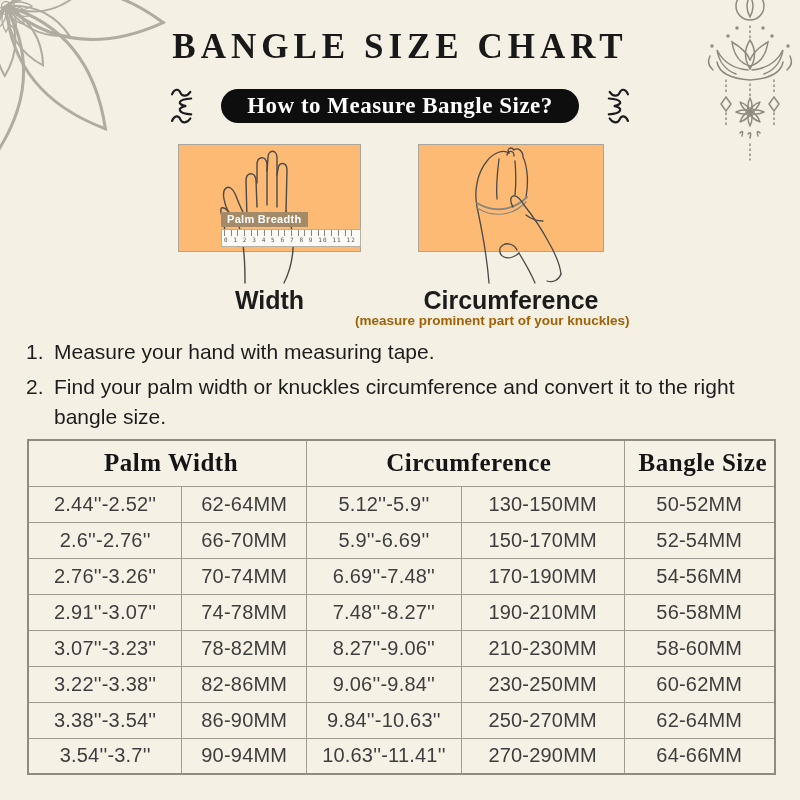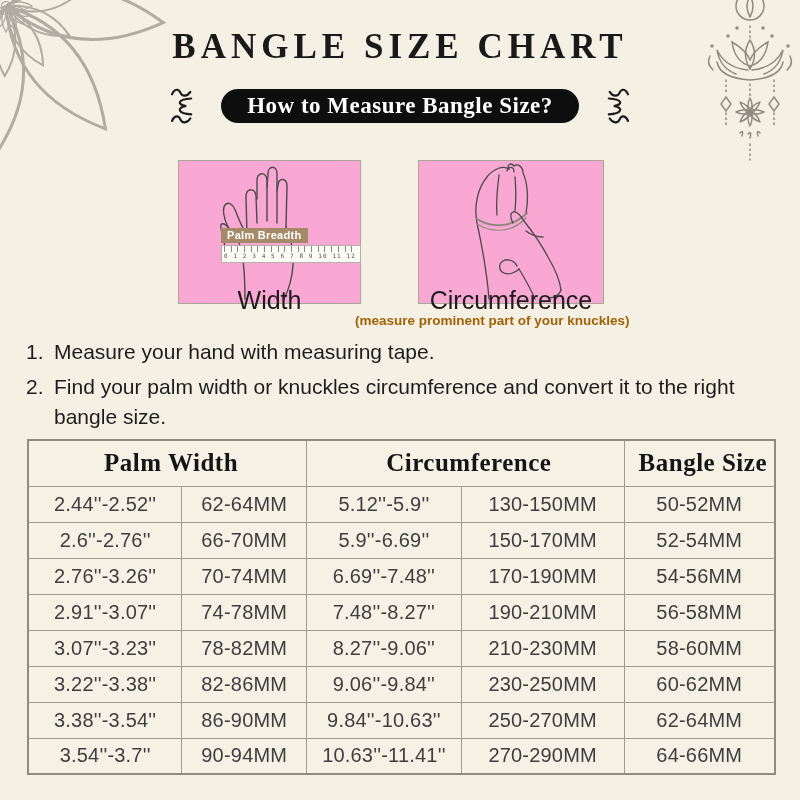--- a/index.html
+++ b/index.html
@@ -24,22 +24,22 @@
   }
   .pill {
     background:#0e0e0e; color:#ffffff; border-radius:18px;
     height:34px; line-height:34px; padding:0 26px;
     font-family:"Liberation Serif", serif; font-weight:700;
     font-size:23px; letter-spacing:0.5px; white-space:nowrap;
   }
   .squiggle.flip { transform:scaleX(-1); }
   
   .illo-box {
-    position:absolute; top:160px; height:144px;
-    border:1px solid #aaa69b; background:#f9a8d4;
+    position:absolute; top:144px; height:108px;
+    border:1px solid #aaa69b; background:#fdba74;
   }
   .box-width { left:178px; width:183px; }
   .box-circ  { left:418px; width:186px; }
   .illo-box svg { position:absolute; left:0; top:0; }
   .ruler-label {
     position:absolute; left:42px; top:67px; z-index:2;
     background:#a58a67; color:#fff; font-size:11px; font-weight:700;
     padding:1px 6px 2px; letter-spacing:0.3px; white-space:nowrap;
   }
   .ruler {
@@ -50,21 +50,21 @@
     height:6px; margin:0 2px;
     background:repeating-linear-gradient(to right,#8b877d 0 1px,transparent 1px 6.7px);
   }
   .ruler .nums {
     font-family:"DejaVu Sans Mono", monospace; font-size:6px; color:#55524a;
     text-align:left; padding-left:2px; letter-spacing:1.1px; white-space:nowrap;
     overflow:hidden;
   }
   .illo-caption {
     position:absolute; top:286px; text-align:center;
-    font-size:25px; font-weight:400; color:#1c1c1c;
+    font-size:25px; font-weight:700; color:#1c1c1c;
   }
   .cap-width { left:178px; width:183px; }
   .cap-circ  { left:390px; width:242px; }
   .illo-note {
     position:absolute; top:313px; left:355px; width:312px; text-align:left;
     font-size:13.5px; font-weight:700; color:#a16207; white-space:nowrap;
   }
   
   .instructions { position:absolute; top:337px; left:26px; right:20px; }
   .inst-row { display:flex; margin-bottom:5px; font-size:21px; line-height:1.42; color:#1d1d1d; }

